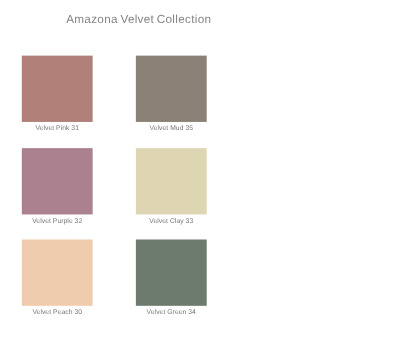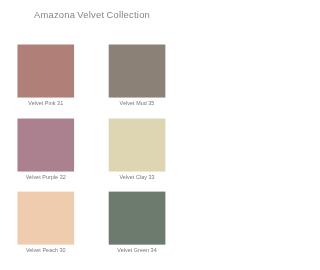--- a/index.html
+++ b/index.html
@@ -40,21 +40,21 @@
   .hit {
     position:absolute; left:0; top:0;
     width:56.5px; height:52.8px;
   }
 </style>
 </head>
 <body>
 
 <div class="page">
 
-  <div class="title" style="color: rgb(133, 133, 133);">Amazona Velvet Collection</div>
+  <div class="title" style="color: rgb(133, 133, 133); padding-left: 19px;">Amazona Velvet Collection</div>
 
   <div class="swatch-layer">
     <svg viewBox="0 0 184 270" width="184" height="270" xmlns="http://www.w3.org/2000/svg">
       <rect id="rect0" x="17.45" y="44.5" width="56.67" height="53.05" fill="#b08078"></rect>
       <rect id="rect1" x="108.7" y="44.5" width="56.67" height="53.05" fill="#8c8176"></rect>
       <rect id="rect2" x="17.45" y="118.5" width="56.67" height="53.05" fill="#ab8190"></rect>
       <rect id="rect3" x="108.7" y="118.5" width="56.67" height="53.05" fill="#ded5b3"></rect>
       <rect id="rect4" x="17.45" y="191.6" width="56.67" height="53.05" fill="#f0ccae"></rect>
       <rect id="rect5" x="108.7" y="191.6" width="56.67" height="53.05" fill="#6d7a6e"></rect>
     </svg>

